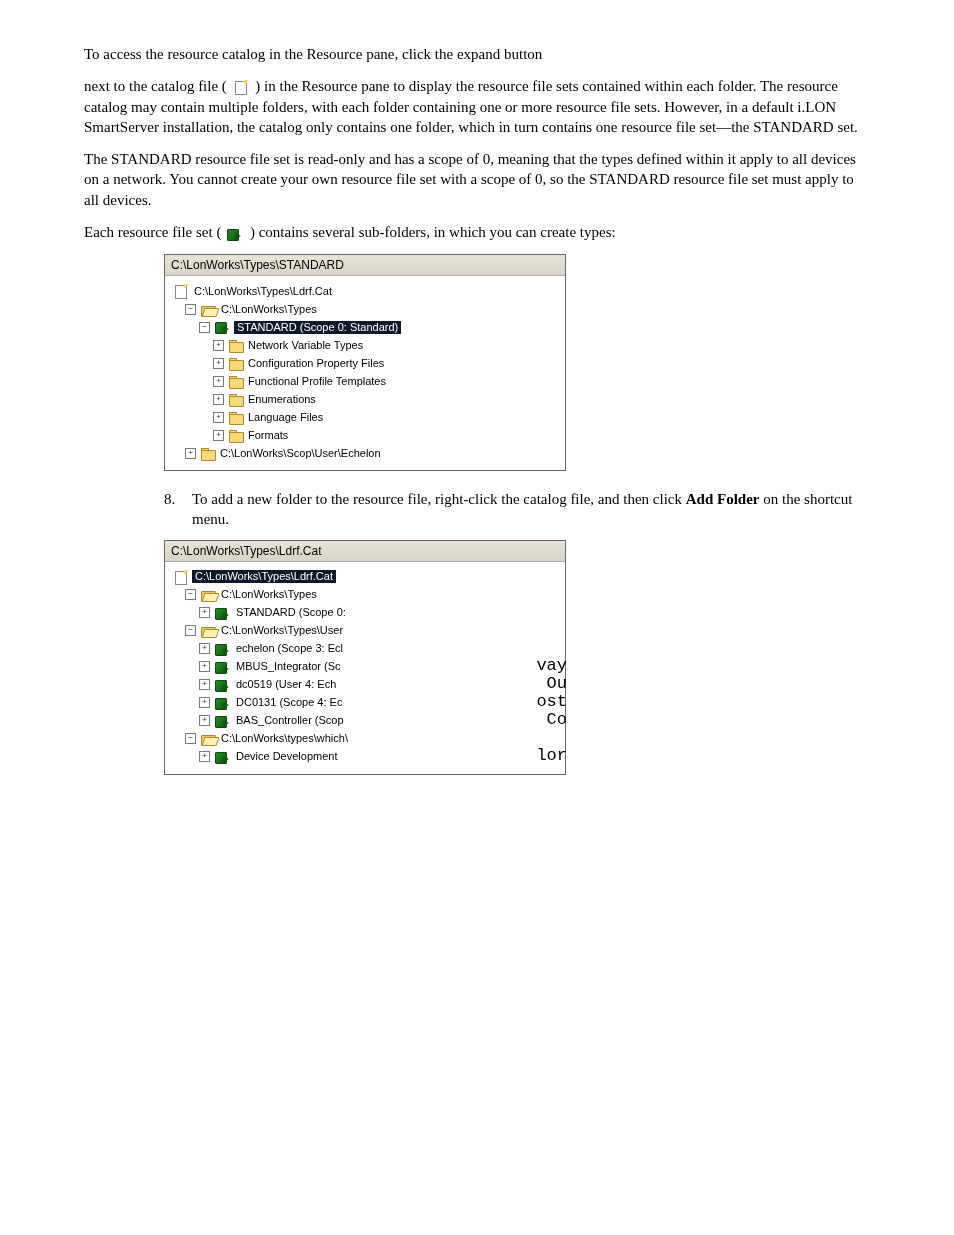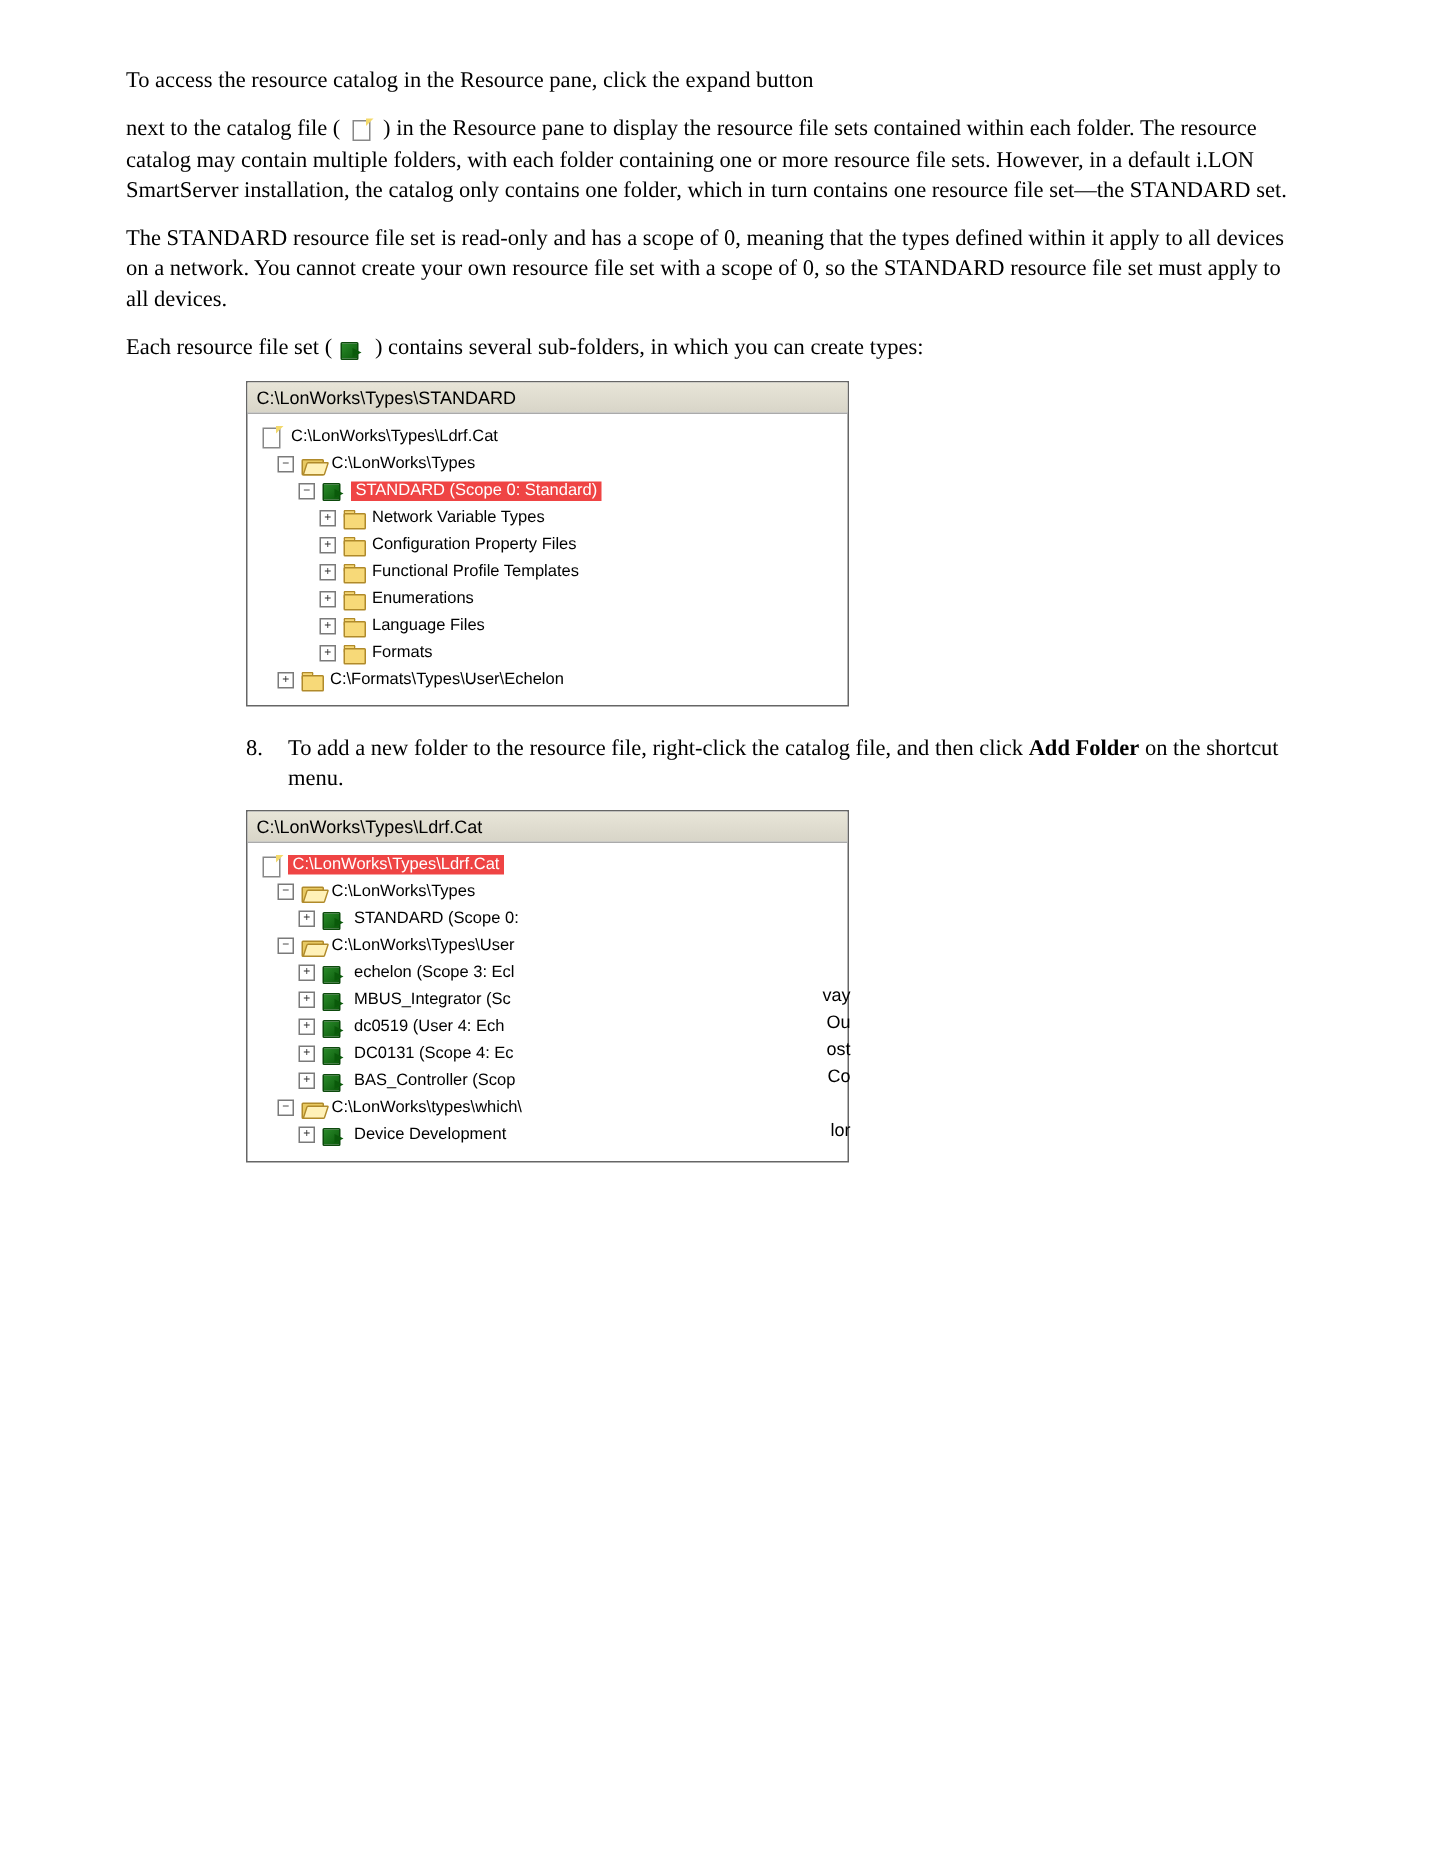--- a/index.html
+++ b/index.html
@@ -122,21 +122,21 @@
   }
   .res-icon::after {
     content:''; position:absolute; left:8px; top:5px;
     width:0; height:0;
     border-left:6px solid #0a5a0a;
     border-top:3px solid transparent;
     border-bottom:3px solid transparent;
   }
   .item-text { padding: 1px 2px; }
   .item-selected {
-    background: #ef4444;
+    background: #0f172a;
     color: #fff;
     padding: 1px 3px;
   }
   
   .context-menu {
     position: absolute;
     background: #f6f6f4;
     border: 1px solid #8a8a8a;
     box-shadow: 2px 2px 3px rgba(0,0,0,0.25);
     font-family: Tahoma, Arial, sans-serif;
@@ -152,22 +152,22 @@
     border-top: 1px solid #c8c8c0;
     margin: 2px 4px;
   }
   .panel2-container {
     position: relative;
     display: inline-block;
   }
   .shadow-text {
     position: absolute;
     right: -1px;
-    font-family: Liberation Sans, sans-serif;
-    font-size: 12px;
+    font-family: Liberation Mono, monospace;
+    font-size: 17px;
     color: #000;
   }
 </style>
 </head>
 <body>
 
 <p class="para">
   <span>To access the resource catalog in the Resource pane, click the expand button</span>
 </p>
 <p class="para">
@@ -245,21 +245,21 @@
         <span class="sp-3"></span>
         <span class="expander">+</span>
         <span class="folder-closed"></span>
         <span class="item-text">Formats</span>
       </div>
 
       <div class="trow">
         <span class="sp-1"></span>
         <span class="expander">+</span>
         <span class="folder-closed"></span>
-        <span class="item-text">C:\Formats\Types\User\Echelon</span>
+        <span class="item-text">C:\LonWorks\Scop\User\Echelon</span>
       </div>
 
     </div>
   </div>
 </div>
 
 <div class="instr">
   <div class="instr-num">8.</div>
   <div class="instr-body">
     <span>To add a new folder to the resource file, right-click the catalog file, and then click </span>

